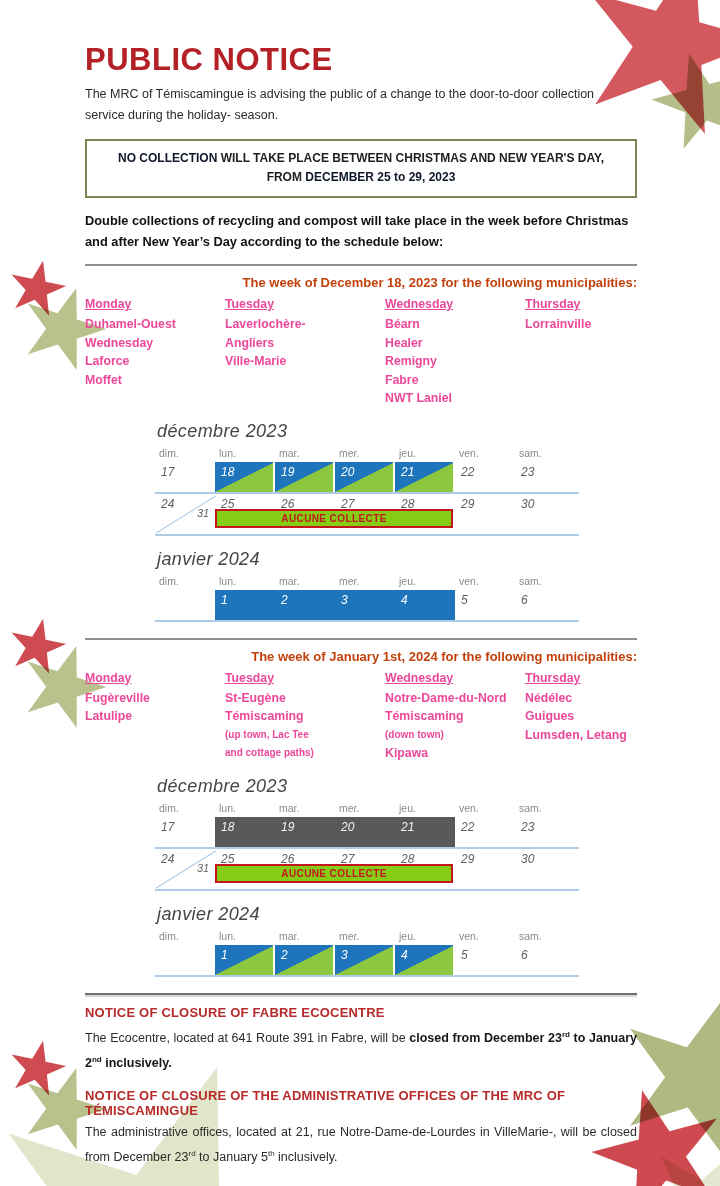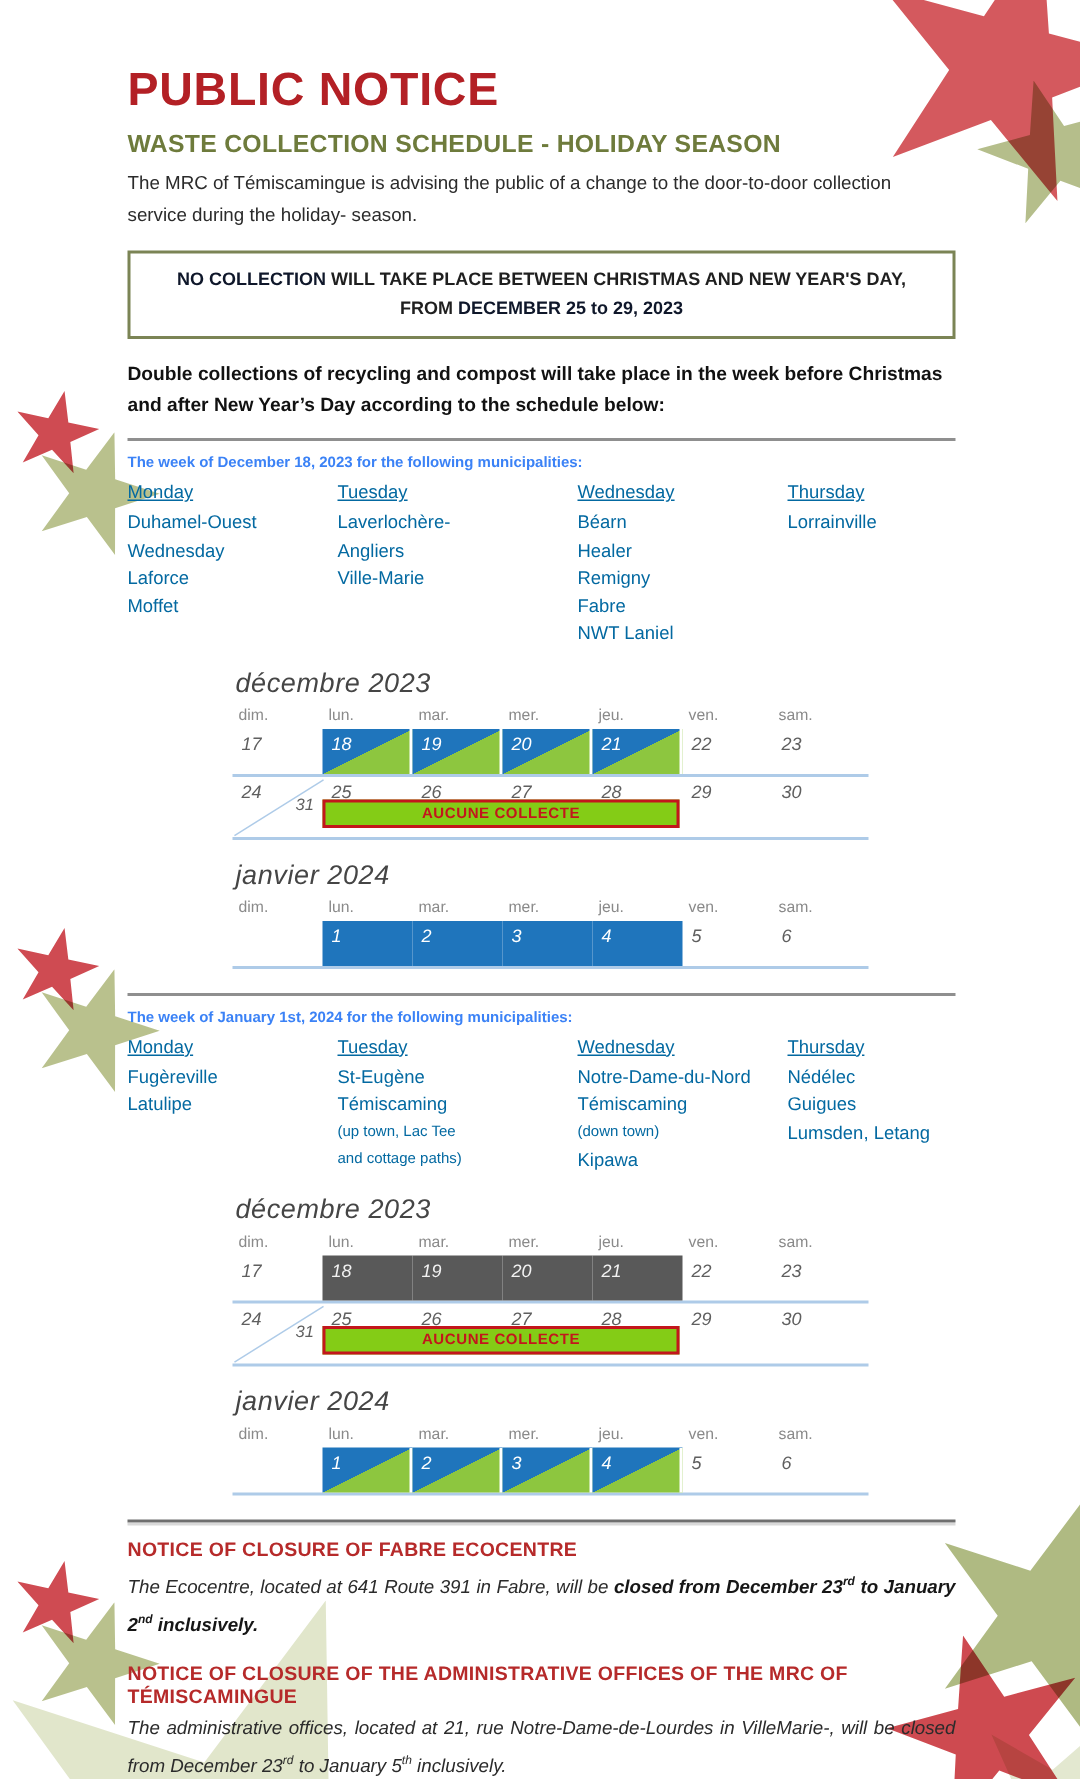--- a/index.html
+++ b/index.html
@@ -25,24 +25,24 @@
   }
   .intro{margin-top:6px; font-size:12.5px; line-height:21px; color:#2b2b2b;}
   .alert-box{
     margin-top:12px; border:2px solid #7b8455; padding:8px 14px 9px 14px;
     text-align:center; font-weight:bold; font-size:12px; line-height:19px; color:#1f1f1f;
   }
   .red{color:#0f172a;}
   .double-note{margin-top:12px; font-size:12.8px; font-weight:bold; line-height:21px; color:#111;}
   .sep{border:0; border-top:2px solid #8f8f8f; margin:11px 0 0 0;}
   .sep.double{border-top:2px solid #6f6f6f; box-shadow:0 2px 0 #d9d9d9;}
-  .week-heading{margin-top:9px; font-size:10px; font-weight:bold; color:#3b82f6;}
+  .week-heading{margin-top:9px; font-size:13px; font-weight:bold; color:#c2410c;text-align:right;}
   .muni-grid{
     display:grid; grid-template-columns:140px 160px 140px 112px;
-    margin-top:5px; font-size:12.3px; font-weight:normal; color:#0369a1;
+    margin-top:5px; font-size:12.3px; font-weight:bold; color:#ec4899;
   }
   .muni-col{display:flex; flex-direction:column;}
   .muni-day{text-decoration:underline; line-height:18px; margin-bottom:2px;}
   .muni-item{line-height:18.5px;}
   .muni-item.small{font-size:10px;}
   
   .calendar{position:relative; margin-left:70px; width:424px;}
   .cal-title{
     margin:13px 0 5px 2px; font-size:18px; font-style:italic; color:#454545; letter-spacing:.4px;
   }
@@ -68,21 +68,21 @@
   }
   .diag{
     position:absolute; left:-4px; top:20px; width:70px; border-top:1.5px solid #aecbe8;
     transform:rotate(-32deg); transform-origin:center;
   }
   .day31{
     position:absolute; left:42px; top:13px; font-size:11px; font-style:italic; color:#5f5f5f;
   }
   
   .closure-heading{margin-top:10px; font-size:13px; font-weight:bold; color:#b62a2a; letter-spacing:.2px;}
-  .body-text{margin:4px 0 0 0; font-size:12.5px; line-height:21px; color:#2b2b2b; text-align:justify;font-style:italic;}
+  .body-text{margin:4px 0 0 0; font-size:12.5px; line-height:21px; color:#2b2b2b; text-align:justify;}
   .body-text b{color:#161616;}
   sup{font-size:8px;}
 </style>
 </head>
 <body>
 
 <div class="page">
 
   <div class="star" style="left:575px; top:-50px; width:190px; height:190px; background:#d4595e; transform:rotate(15deg);"></div>
   <div class="star" style="left:652px; top:52px; width:100px; height:100px; background:#b5be8b; transform:rotate(-15deg);"></div>
@@ -97,21 +97,20 @@
   <div class="star" style="left:20px; top:1066px; width:86px; height:86px; background:#b9c18d; transform:rotate(18deg);"></div>
   <div class="star" style="left:-25px; top:1058px; width:370px; height:370px; background:#dce2c2; opacity:.85; transform:rotate(18deg);"></div>
 
   <div class="star" style="left:615px; top:995px; width:165px; height:165px; background:#afba82; transform:rotate(18deg);"></div>
   <div class="star" style="left:592px; top:1088px; width:135px; height:135px; background:#ce4a50; transform:rotate(-15deg);"></div>
   <div class="star" style="left:640px; top:1140px; width:130px; height:130px; background:#e3e8d0; transform:rotate(30deg);"></div>
 
   <div class="content">
 
     <div class="title">PUBLIC NOTICE</div>
-    <div class="subtitle">WASTE COLLECTION SCHEDULE - HOLIDAY SEASON</div>
     <p class="intro">The MRC of Témiscamingue is advising the public of a change to the door-to-door collection service during the holiday- season.</p>
 
     <div class="alert-box">
       <div><span class="red">NO COLLECTION</span><span> WILL TAKE PLACE BETWEEN CHRISTMAS AND NEW YEAR'S DAY,</span></div>
       <div><span>FROM </span><span class="red">DECEMBER 25 to 29, 2023</span></div>
     </div>
 
     <p class="double-note">Double collections of recycling and compost will take place in the week before Christmas and after New Year’s Day according to the schedule below:</p>
 
     <hr class="sep">

